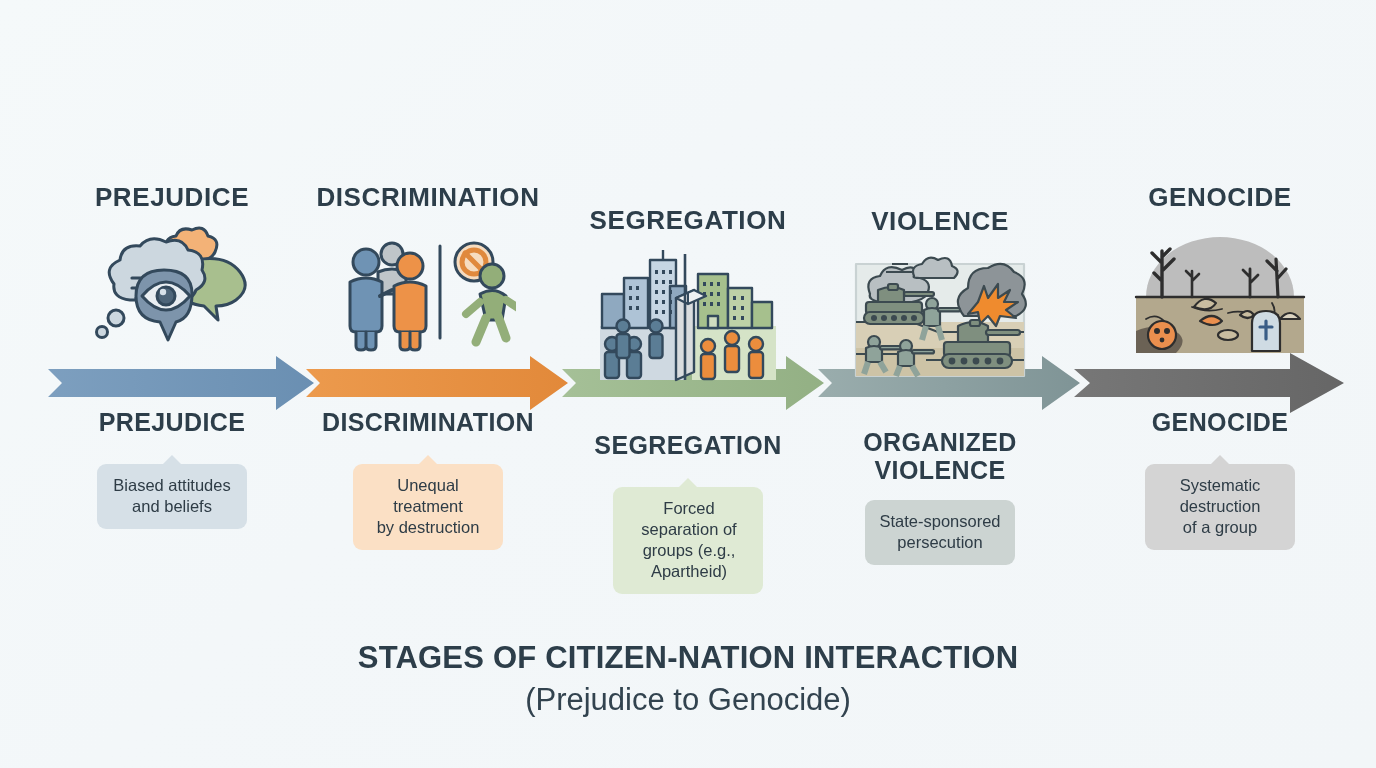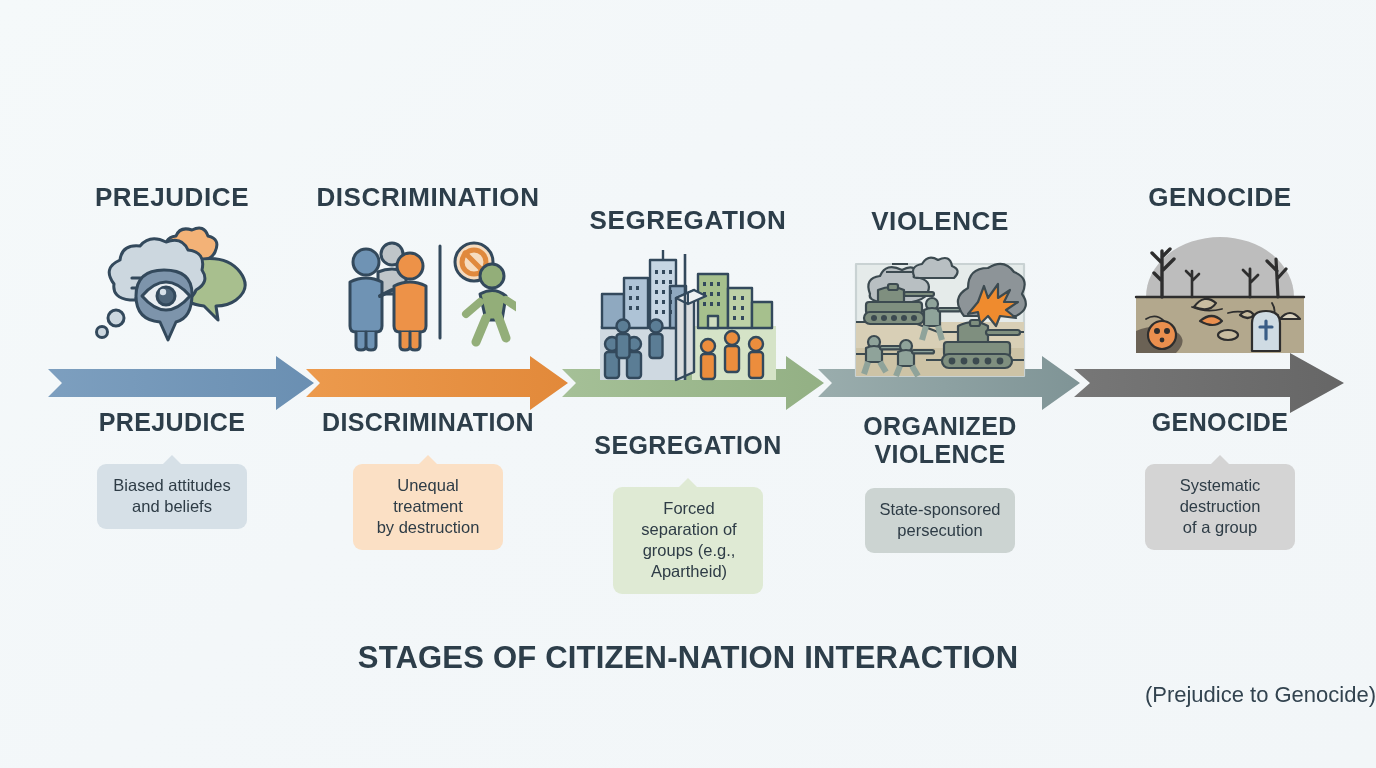--- a/index.html
+++ b/index.html
@@ -51,21 +51,21 @@
     position: absolute;
     top: 410px;
     left: 0; right: 0;
     text-align: center;
     font-size: 25px;
     font-weight: bold;
     letter-spacing: 0.4px;
     color: #2d3e4a;
     line-height: 1.0;
   }
-  .stage-label.two-line { top: 388px; line-height: 1.12; }
+  .stage-label.two-line { top: 404px; line-height: 1.12; }
 
   .desc {
     position: absolute;
     top: 464px;
     left: 50%;
     transform: translateX(-50%);
     border-radius: 9px;
     padding: 11px 14px 12px;
     text-align: center;
     font-size: 16.5px;
@@ -100,23 +100,22 @@
     text-align: center;
   }
   #main-title {
     font-size: 31px;
     font-weight: bold;
     color: #2d3e4a;
     letter-spacing: 0.2px;
   }
   #sub-title {
     margin-top: 6px;
-    font-size: 22px;
+    font-size: 31px;
     color: #32434f;
-    text-align: right;
   }
 </style>
 </head>
 <body>
 
 <div id="canvas">
 
   <svg id="arrow-band" viewBox="0 0 1376 64">
     <defs>
       <linearGradient id="g0" x1="0" y1="0" x2="1" y2="0">
@@ -403,21 +402,21 @@
           </g>
         </g>
       </svg>
     </div>
 
     <div class="stage-label two-line">
       <div>ORGANIZED</div>
       <div>VIOLENCE</div>
     </div>
 
-    <div class="desc" style="background:#ccd4d2; top:464px;">State-sponsored
+    <div class="desc" style="background:#ccd4d2; top:476px;">State-sponsored
 persecution</div>
   </div>
 
   <div class="stage" style="left:1092px;">
     <div class="stage-title">GENOCIDE</div>
 
     <div class="icon-wrap">
       <svg width="176" height="130" viewBox="0 0 176 130">
         <g stroke="#2e2e2e" stroke-width="2.2" stroke-linejoin="round" stroke-linecap="round">
 

